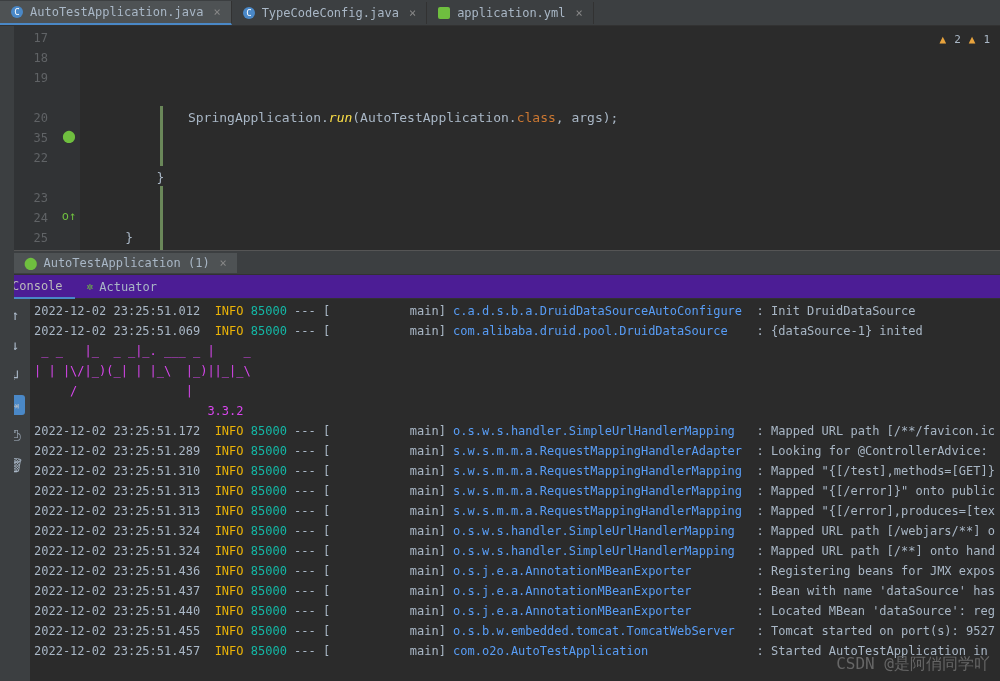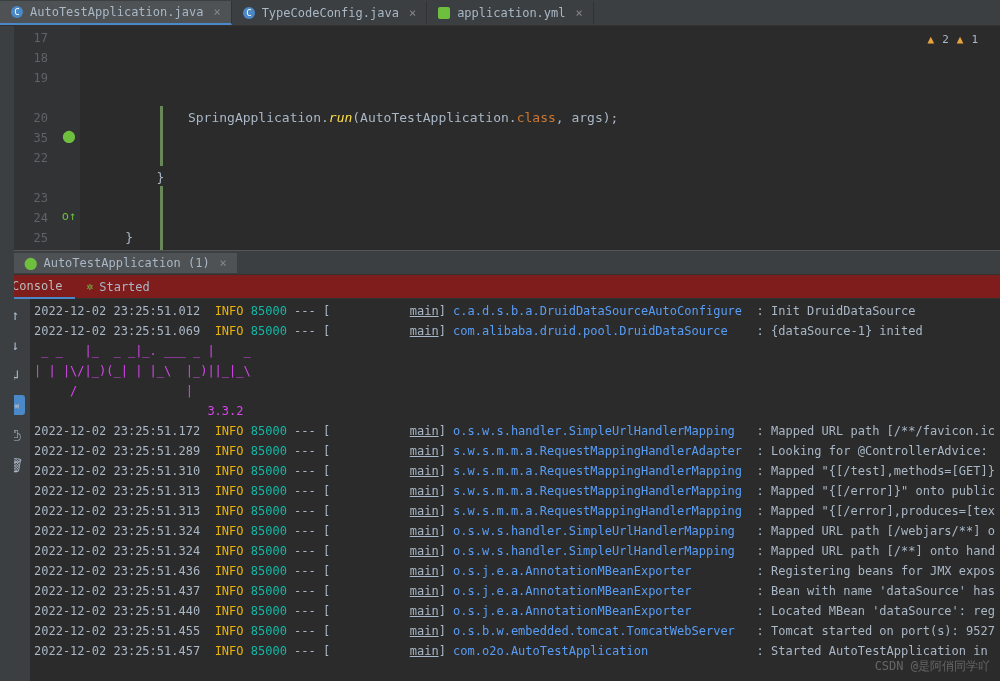--- a/index.html
+++ b/index.html
@@ -47,21 +47,21 @@
   bottom: 0;
   width: 14px;
   background: #3c3f41;
   z-index: 2;
 }
 
 
 .editor {
   position: absolute;
   left: 14px;
-  right: 16px;
+  right: 4px;
   top: 26px;
   height: 224px;
   background: #2b2b2b;
   display: flex;
 }
 .gutter {
   width: 44px;
   background: #313335;
   color: #606366;
   text-align: right;
@@ -131,21 +131,21 @@
   gap: 6px;
   padding: 3px 10px;
   background: #4e5254;
   font-size: 12px;
 }
 .run-tab .close { color: #888; margin-left: 4px; }
 
 .sub-tab-bar {
   display: flex;
   align-items: center;
-  background: #7f1d1d;
+  background: #4c1d95;
   height: 24px;
   border-bottom: 1px solid #323232;
 }
 .sub-tab {
   padding: 4px 12px;
   font-size: 12px;
   cursor: pointer;
   display: flex;
   align-items: center;
   gap: 6px;
@@ -188,42 +188,42 @@
   font-size: 12px;
   line-height: 20px;
   padding: 2px 4px;
   white-space: pre;
   overflow: hidden;
 }
 .log-line { height: 20px; }
 .log-time { color: #a9b7c6; }
 .log-level { color: #eab308; }
 .log-pid { color: #14b8a6; }
-.log-thread { color: #a9b7c6; text-decoration: underline; }
+.log-thread { color: #a9b7c6; }
 .log-class { color: #589df6; }
 .log-msg { color: #a9b7c6; }
 .ascii { color: #d946ef; }
 
 .highlight-box {
   position: absolute;
   left: 37px;
   bottom: 10px;
   border: 2px solid #e74c3c;
   border-radius: 6px;
   padding: 0 4px;
   height: 22px;
   display: flex;
   align-items: center;
 }
 
 .watermark {
   position: absolute;
   right: 10px;
   bottom: 6px;
-  font-size: 12px;
+  font-size: 16px;
   color: #666;
 }
 
 .green-bar {
   position: absolute;
   left: 80px;
   top: 28px;
   width: 3px;
   background: #6a8759;
 }
@@ -323,21 +323,21 @@
       <span>AutoTestApplication (1)</span>
       <span class="close">×</span>
     </div>
   </div>
   <div class="sub-tab-bar">
     <div class="sub-tab active">
       <span>Console</span>
     </div>
     <div class="sub-tab">
       <span class="actuator-icon">✲</span>
-      <span>Started</span>
+      <span>Actuator</span>
     </div>
   </div>
 
   <div class="console-wrap">
     <div class="console-toolbar">
       <div class="tool-btn">↑</div>
       <div class="tool-btn">↓</div>
       <div class="tool-btn">↲</div>
       <div class="tool-btn active">⇥</div>
       <div class="tool-btn">⎙</div>

